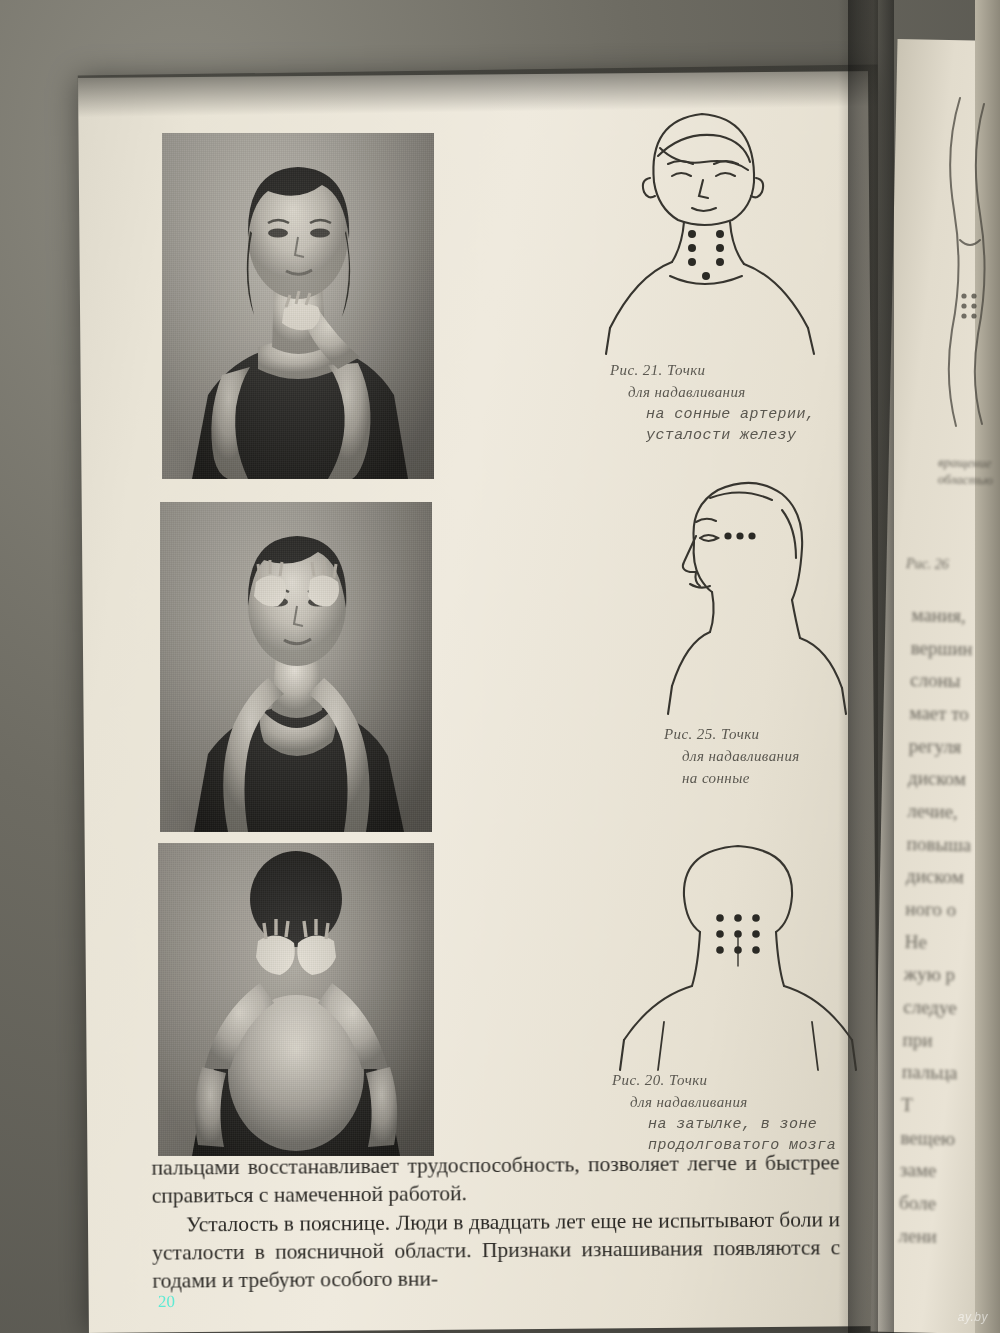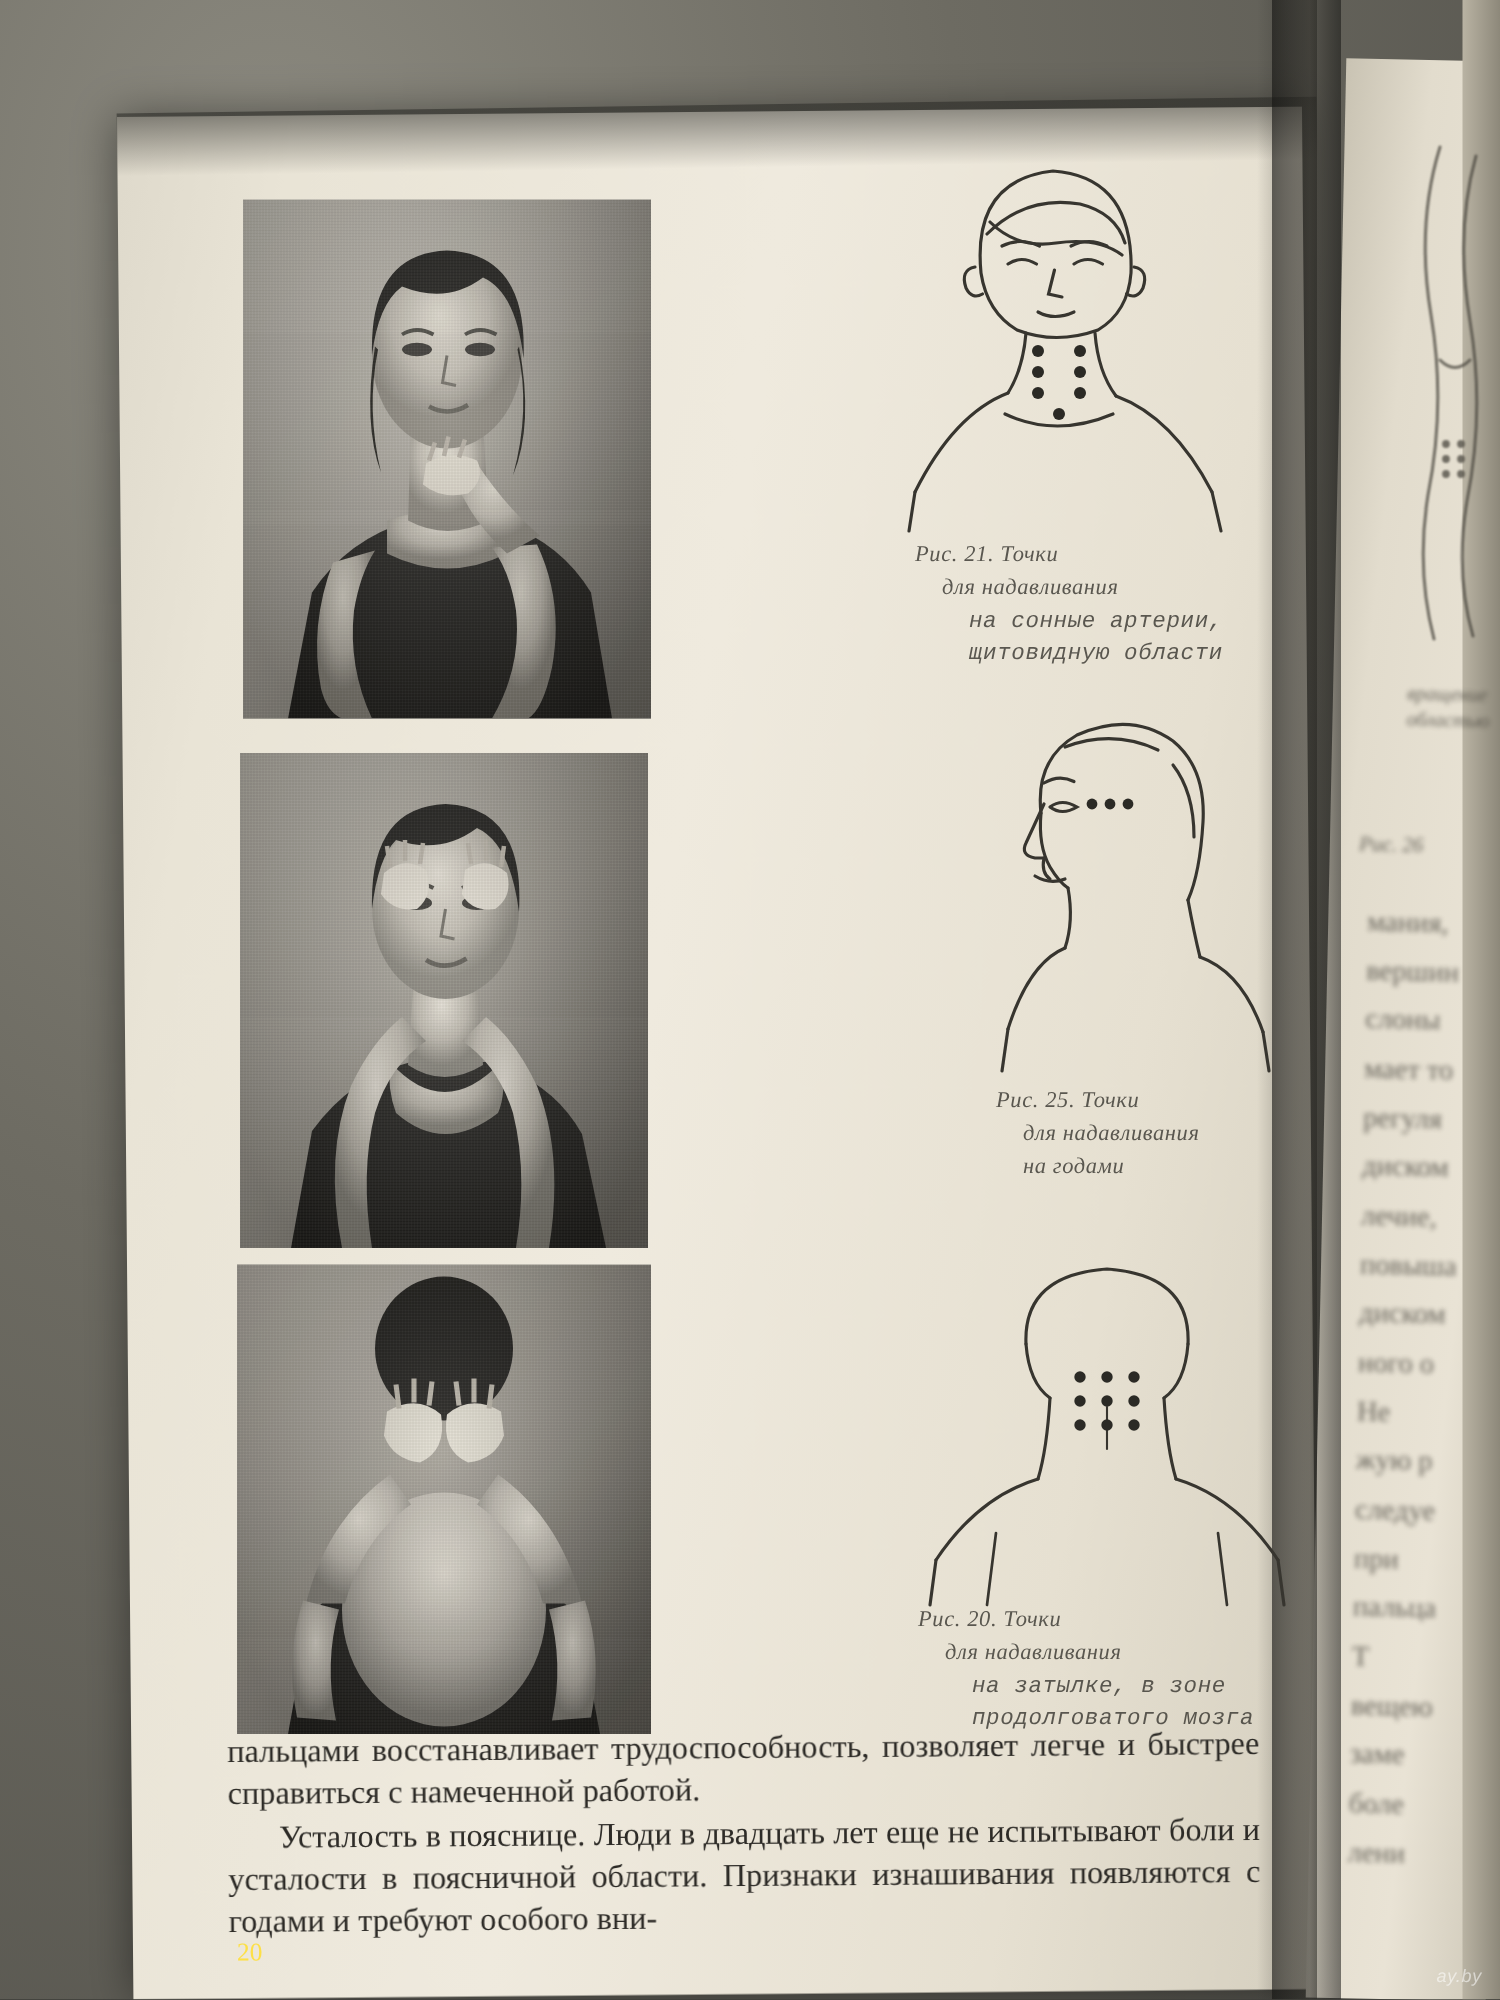--- a/index.html
+++ b/index.html
@@ -144,21 +144,21 @@
   }
   .body-text p { margin: 0 0 1px 0; }
   .body-text p.indent { text-indent: 34px; }
 
   .page-number {
     position: absolute;
     left: 158px;
     top: 1292px;
     font-family: "Liberation Serif", serif;
     font-size: 17px;
-    color: #fde047;
+    color: #5eead4;
     transform: rotate(-0.5deg);
   }
 
   
   .rp-text {
     position: absolute;
     font-family: "Liberation Serif", serif;
     color: #4a473f;
     filter: blur(1.6px);
     opacity: 0.8;
@@ -388,21 +388,21 @@
         <circle cx="128" cy="166" r="4"></circle>
         <circle cx="114" cy="180" r="4"></circle>
       </g>
     </svg>
   </div>
 
   <div class="caption" style="left:610px; top:360px; width:236px;">
     <span class="ind">Рис. 21. Точки</span>
     <span class="ind i1">для надавливания</span>
     <span class="ind i2">на сонные артерии,</span>
-    <span class="ind i2">щитовидную области</span>
+    <span class="ind i2">усталости железу</span>
   </div>
 
   <div class="drawing" style="left:650px; top:466px;">
     <svg width="220" height="250" viewBox="0 0 220 250">
       <g fill="none" stroke="#37352f" stroke-width="2.1" stroke-linecap="round">
 
         <path d="M44 76 Q40 40 68 24 Q104 8 132 28 Q154 46 152 82 Q150 116 142 134"></path>
         <path d="M44 76 Q42 98 50 112 Q56 122 62 126"></path>
 
         <path d="M46 70 L34 96 Q30 104 40 106 L46 106"></path>
@@ -428,21 +428,21 @@
         <circle cx="78" cy="70" r="3.6"></circle>
         <circle cx="90" cy="70" r="3.6"></circle>
         <circle cx="102" cy="70" r="3.6"></circle>
       </g>
     </svg>
   </div>
 
   <div class="caption" style="left:664px; top:724px; width:220px;">
     <span class="ind">Рис. 25. Точки</span>
     <span class="ind i1">для надавливания</span>
-    <span class="ind i1">на годами</span>
+    <span class="ind i1">на сонные</span>
   </div>
 
   <div class="drawing" style="left:608px; top:826px;">
     <svg width="260" height="250" viewBox="0 0 260 250">
       <g fill="none" stroke="#37352f" stroke-width="2.1" stroke-linecap="round">
 
         <path d="M76 70 Q74 24 130 20 Q186 24 184 70"></path>
         <path d="M76 70 Q78 96 92 106"></path>
         <path d="M184 70 Q182 96 168 106"></path>
 

